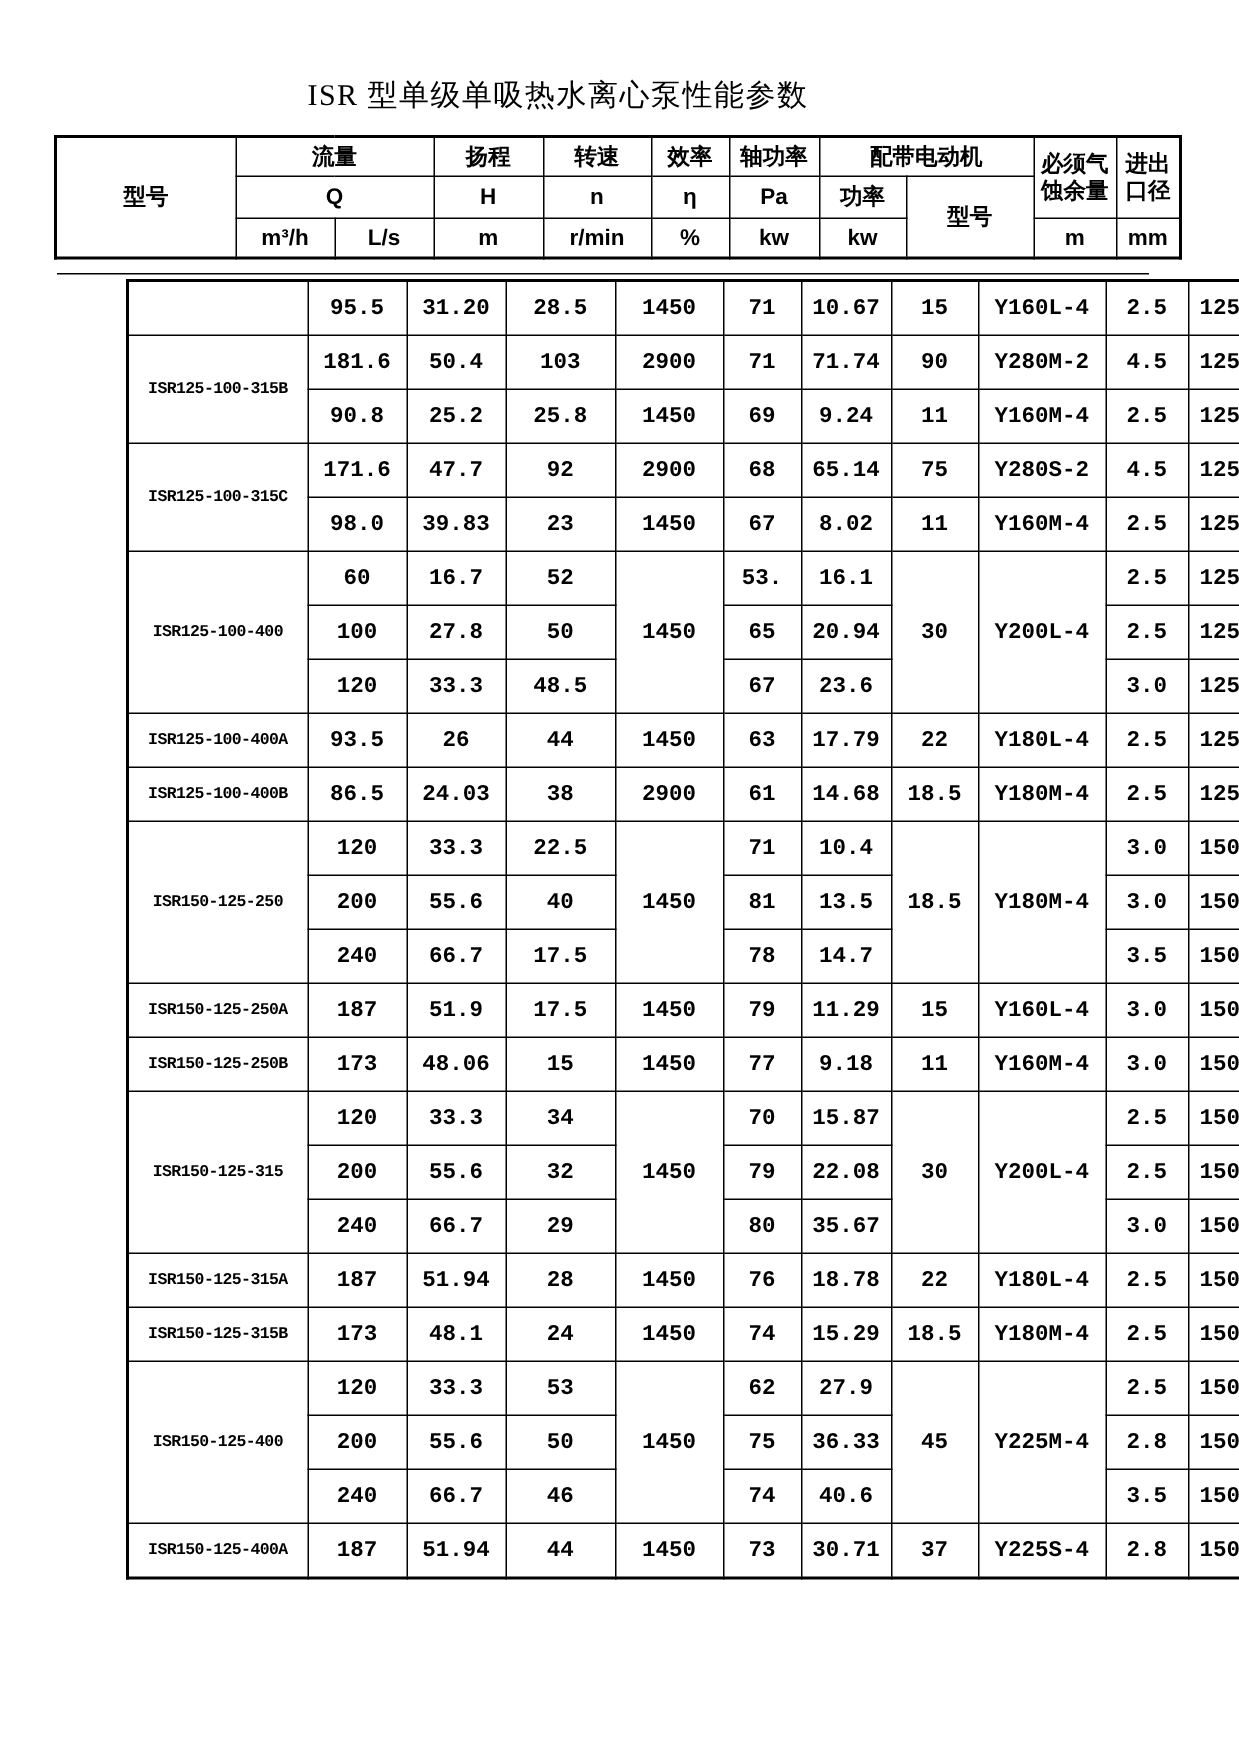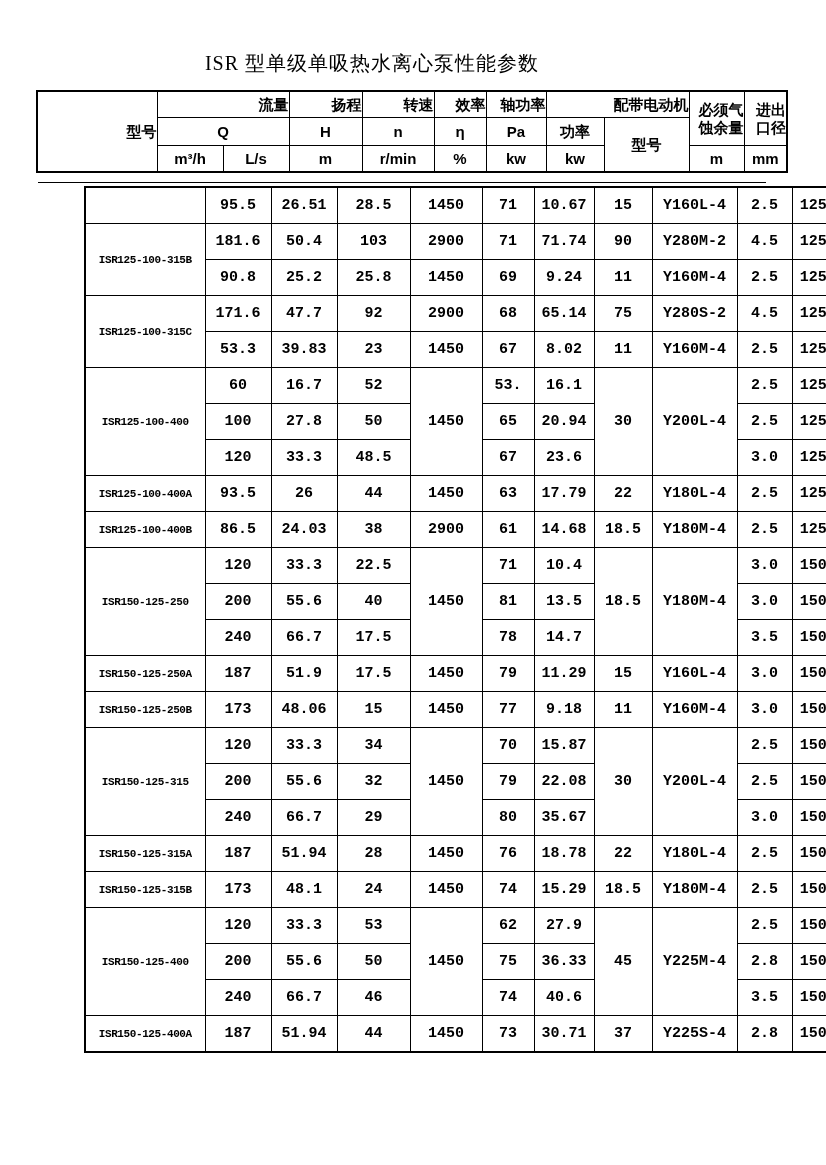--- a/index.html
+++ b/index.html
@@ -13,21 +13,21 @@
     font-size:20px;letter-spacing:1px;font-weight:500;white-space:nowrap;
   }
   table{border-collapse:collapse;table-layout:fixed;border:2px solid #000;}
   td{border:1px solid #000;text-align:center;vertical-align:middle;
      padding:0;overflow:hidden;}
   .hdr-table{position:absolute;left:36px;top:90px;width:752px;}
   .hdr-table td{
     font-weight:bold;font-size:15px;line-height:1.15;
     font-family:"Liberation Sans",sans-serif;
   }
-  .hdr-table tr.r1 td{height:25px;text-align:right;}
+  .hdr-table tr.r1 td{height:25px;}
   .hdr-table tr.r2 td{height:27px;}
   .hdr-table tr.r3 td{height:25px;margin-left:44px;}
   .sym{font-size:16px;}
   .divider{position:absolute;left:38px;top:182px;width:728px;height:1px;background:#000;}
   .body-table{position:absolute;left:36px;top:186px;width:752px;margin-left:48px;}
   .body-table td{
     height:35px;font-family:"Liberation Mono",monospace;
     font-weight:bold;font-size:15px;
   }
   .body-table td.model-cell{
@@ -107,21 +107,21 @@
     <col style="width:60px">
       <col style="width:58px">
       <col style="width:85px">
     <col style="width:55px">
       <col style="width:43px">
   </colgroup>
   <tbody id="body-rows">
       <tr>
         <td class="model-cell" rowspan="1"></td>
         <td>95.5</td>
-        <td>26.51</td>
+        <td>31.20</td>
         <td>28.5</td>
         <td>1450</td>
         <td>71</td>
         <td>10.67</td>
         <td>15</td>
         <td>Y160L-4</td>
         <td>2.5</td>
         <td>125</td>
       </tr>
       <tr>
@@ -156,21 +156,21 @@
         <td>92</td>
         <td>2900</td>
         <td>68</td>
         <td>65.14</td>
         <td>75</td>
         <td>Y280S-2</td>
         <td>4.5</td>
         <td>125</td>
       </tr>
       <tr>
-        <td>53.3</td>
+        <td>98.0</td>
         <td>39.83</td>
         <td>23</td>
         <td>1450</td>
         <td>67</td>
         <td>8.02</td>
         <td>11</td>
         <td>Y160M-4</td>
         <td>2.5</td>
         <td>125</td>
       </tr>

